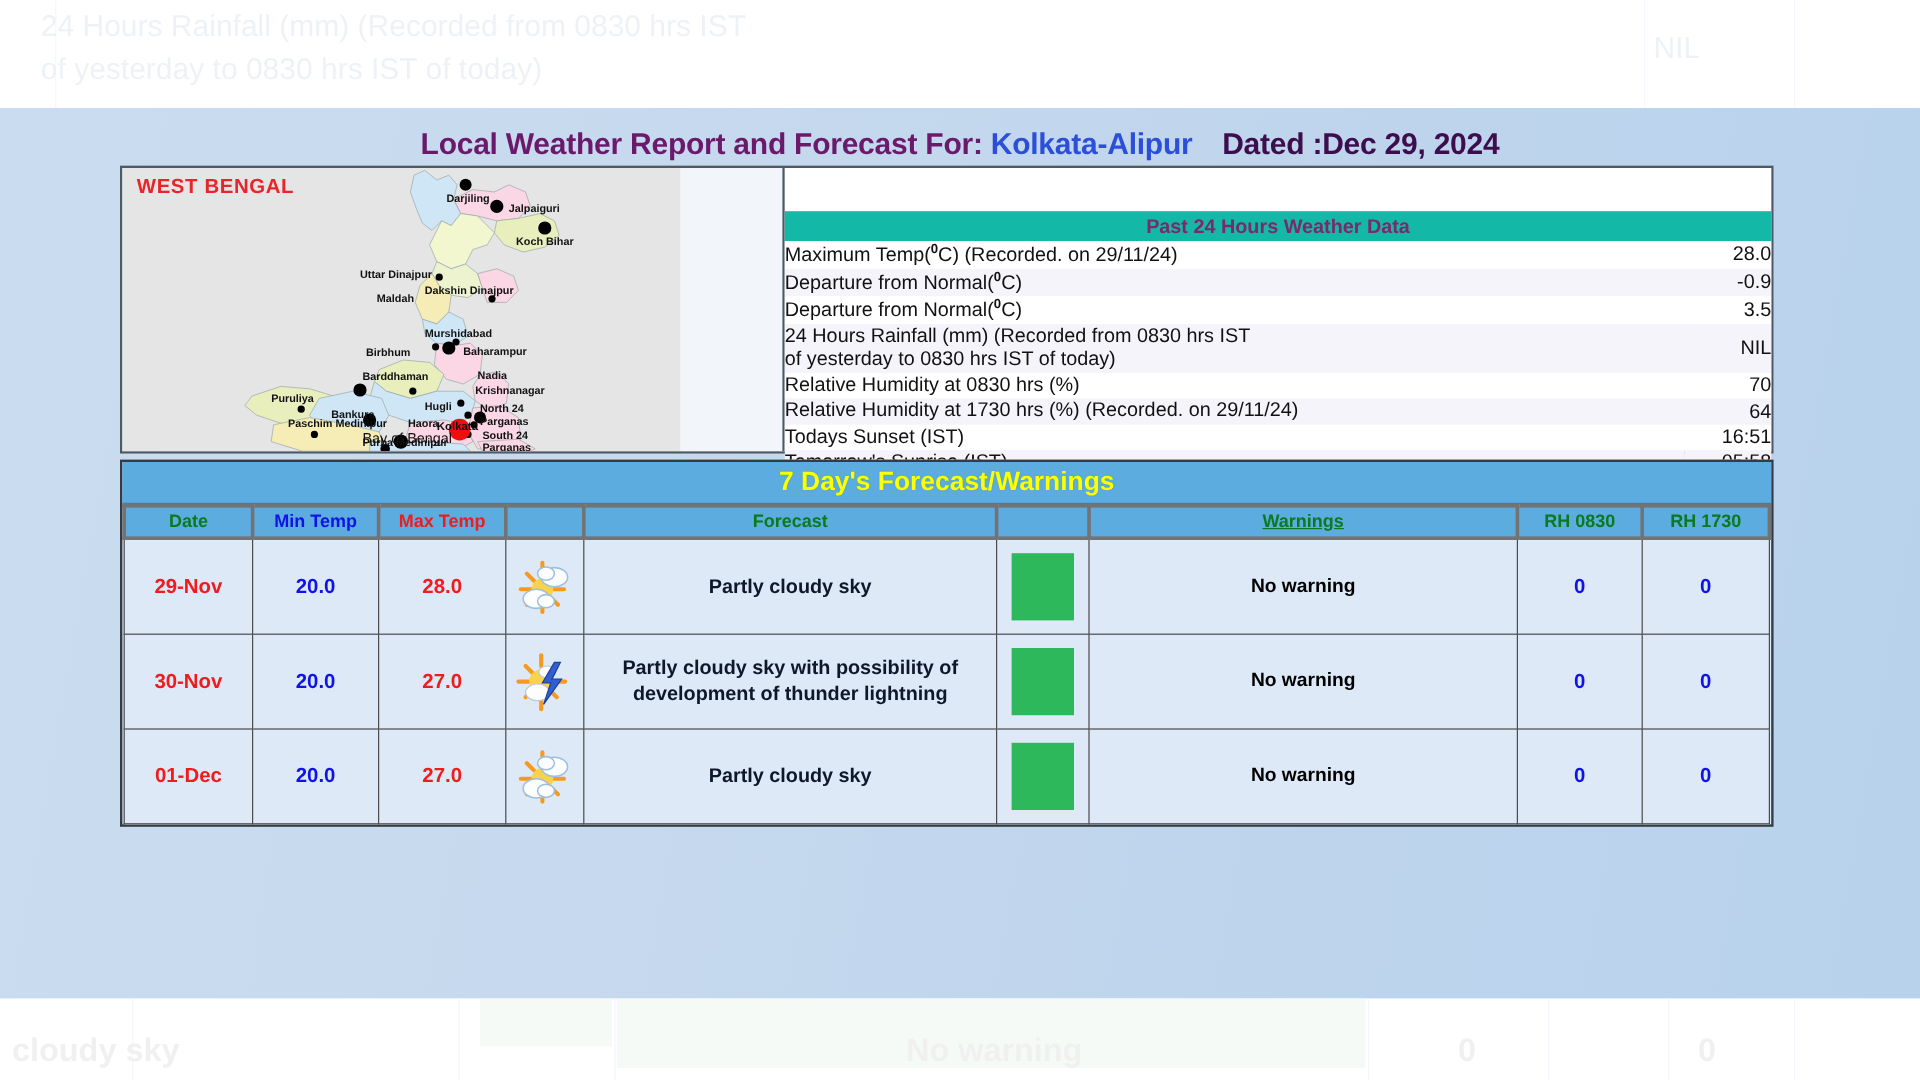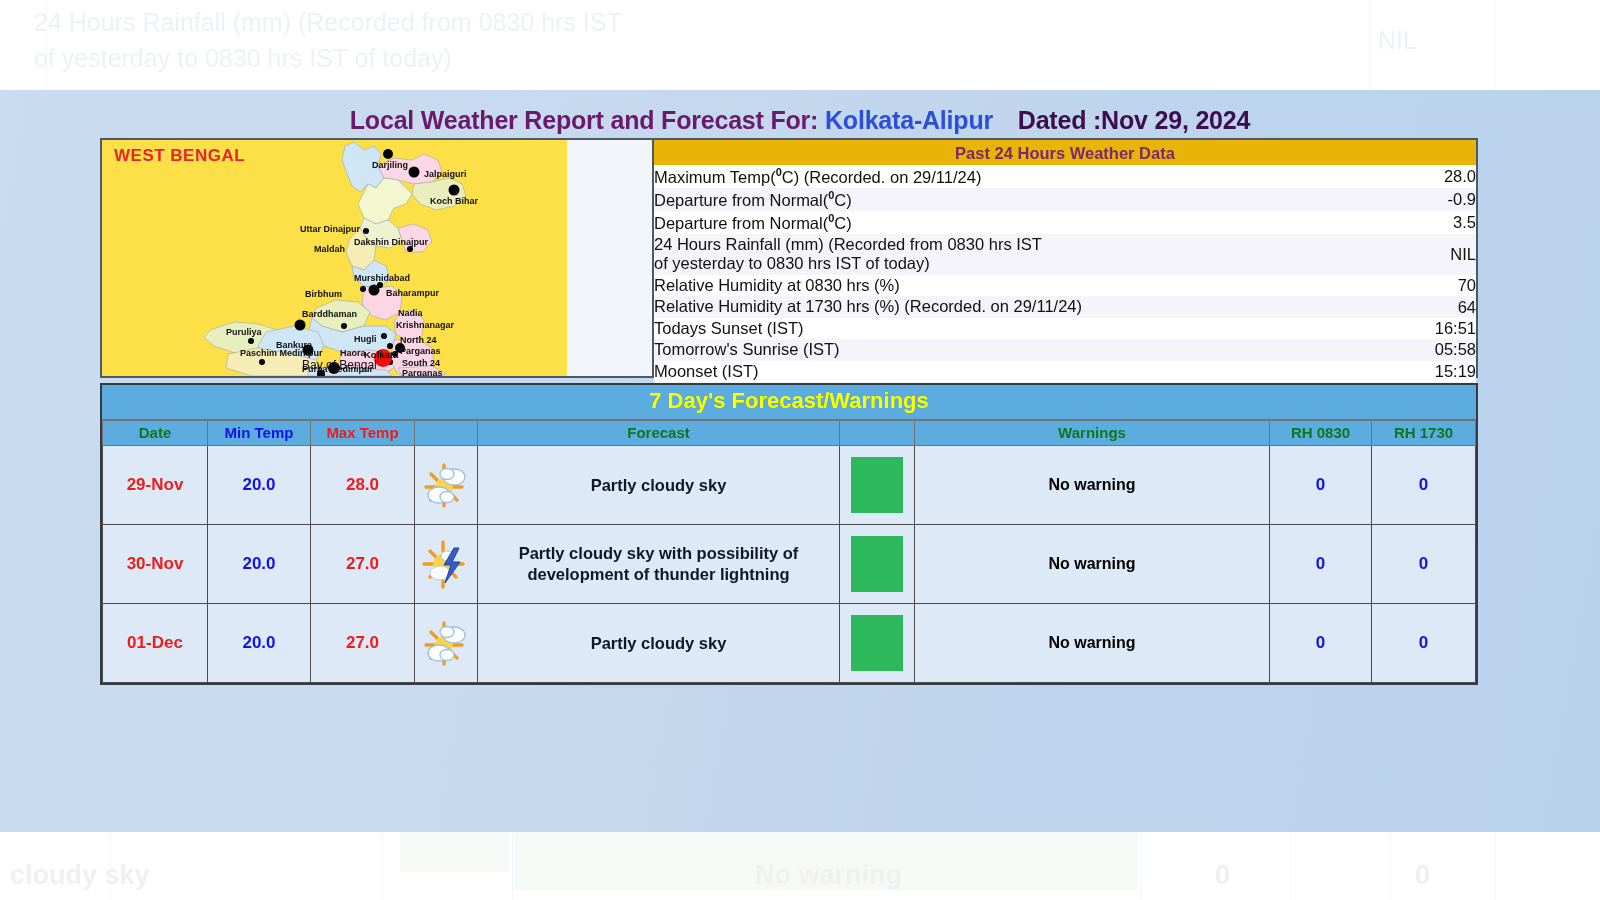--- a/index.html
+++ b/index.html
@@ -45,64 +45,64 @@
   }
   #title .station{color:#2b4fd8;}
   #title .dated{color:#3d0d4d;margin-left:18px;}
 
   
   #toppanel{
     position:absolute;left:100px;top:48px;width:1378px;height:240px;
     border:2px solid #4d5a66;background:#ffffff;display:flex;
     box-sizing:border-box;
   }
-  #mapcell{width:465px;height:100%;background:#fde047;position:relative;overflow:hidden;}
+  #mapcell{width:465px;height:100%;background:#e5e5e5;position:relative;overflow:hidden;}
   #spacercell{width:85px;height:100%;background:#f2f6fb;border-right:2px solid #4d5a66;}
   #datacell{flex:1;height:100%;background:#ffffff;position:relative;}
 
   #wbtitle{position:absolute;left:12px;top:6px;font-size:17px;font-weight:bold;color:#e8252b;letter-spacing:0.5px;}
   #mapsvg{position:absolute;left:0;top:0;}
   .dlabel{font-family:"Liberation Sans",sans-serif;font-size:9px;font-weight:bold;fill:#111;}
   .dlabel2{font-family:"Liberation Sans",sans-serif;font-size:9.5px;font-weight:bold;fill:#111;}
 
   
   table.datatbl{width:100%;border-collapse:collapse;font-size:16.5px;color:#111;}
   table.datatbl td{padding:1px 0px;vertical-align:middle;}
   table.datatbl tr:nth-child(even){background:#f4f4fa;}
   table.datatbl tr:nth-child(odd){background:#ffffff;}
   td.lbl{padding-left:8px;line-height:1.18;}
   td.val{text-align:right;padding-right:42px;white-space:nowrap;}
   #dhead{
     text-align:center;font-weight:bold;font-size:16.5px;color:#7a2a6a;
-    padding:4px 0 2px 0;background:#eab308;
+    padding:4px 0 2px 0;background:#14b8a6;margin-top:36px;
   }
   sup.deg{font-size:11px;font-weight:bold;vertical-align:super;}
 
   
   #fcpanel{
     position:absolute;left:100px;top:293px;width:1378px;
     border:2px solid #333b44;box-sizing:border-box;background:#ddeaf7;
   }
   #fctitle{
     background:#5cace0;text-align:center;color:#ffff00;font-weight:bold;
     font-size:22px;padding:3px 0 5px 0;border-bottom:1px solid #3d7fae;
     text-shadow:0 0 1px #3a7;
   }
   table.fc{width:100%;border-collapse:collapse;table-layout:fixed;}
   table.fc th{
     background:#5cace0;font-size:15px;font-weight:bold;
-    border:1px solid #737373;padding:3px 0 4px 0;
+    border:3px solid #737373;padding:3px 0 4px 0;
   }
   th.c-date{color:#0a7a1e;width:104px;}
   th.c-min{color:#0f13e8;width:102px;}
   th.c-max{color:#ee1c1c;width:103px;}
   th.c-ico{width:62px;background:#5cace0;}
   th.c-fore{color:#0a7a1e;}
   th.c-warnbox{width:74px;background:#5cace0;}
-  th.c-warn{color:#0a7a1e;width:354px;}
+  th.c-warn{color:#0a7a1e;width:354px;text-decoration:underline;}
   th.c-rh1{color:#0a7a1e;width:101px;}
   th.c-rh2{color:#0a7a1e;width:103px;}
 
   table.fc td{
     border:1px solid #4b4b4b;height:76px;background:#dde9f6;
     text-align:center;vertical-align:middle;
   }
   td.date{color:#ee1c1c;font-weight:bold;font-size:17px;}
   td.min{color:#0f13e8;font-weight:bold;font-size:17px;}
   td.max{color:#ee1c1c;font-weight:bold;font-size:17px;}
@@ -125,21 +125,21 @@
   <div class="gline" style="left:34px;top:8px;">24 Hours Rainfall (mm) (Recorded from 0830 hrs IST</div>
   <div class="gline" style="left:34px;top:44px;">of yesterday to 0830 hrs IST of today)</div>
   <div class="gnil" style="left:1378px;top:26px;">NIL</div>
 </div>
 
 <div id="page">
 
   <div id="title">
     <span>Local Weather Report and Forecast For:</span>
     <span class="station">Kolkata-Alipur</span>
-    <span class="dated">Dated :Nov 29, 2024</span>
+    <span class="dated">Dated :Dec 29, 2024</span>
   </div>
 
   <div id="toppanel">
 
     <div id="mapcell">
       <div id="wbtitle">WEST BENGAL</div>
       <svg id="mapsvg" width="465" height="236" viewBox="0 0 465 236">
 
         <path d="M243 6 L252 2 L262 10 L272 6 L279 14 L276 26 L282 38 L274 48 L266 44 L258 52 L250 46 L245 34 L240 20 Z" fill="#cfe6f7" stroke="#9aa" stroke-width="0.6"></path>
         <path d="M276 26 L292 18 L310 20 L322 14 L336 20 L340 32 L330 42 L312 44 L296 40 L282 38 Z" fill="#fbd6e4" stroke="#9aa" stroke-width="0.6"></path>

